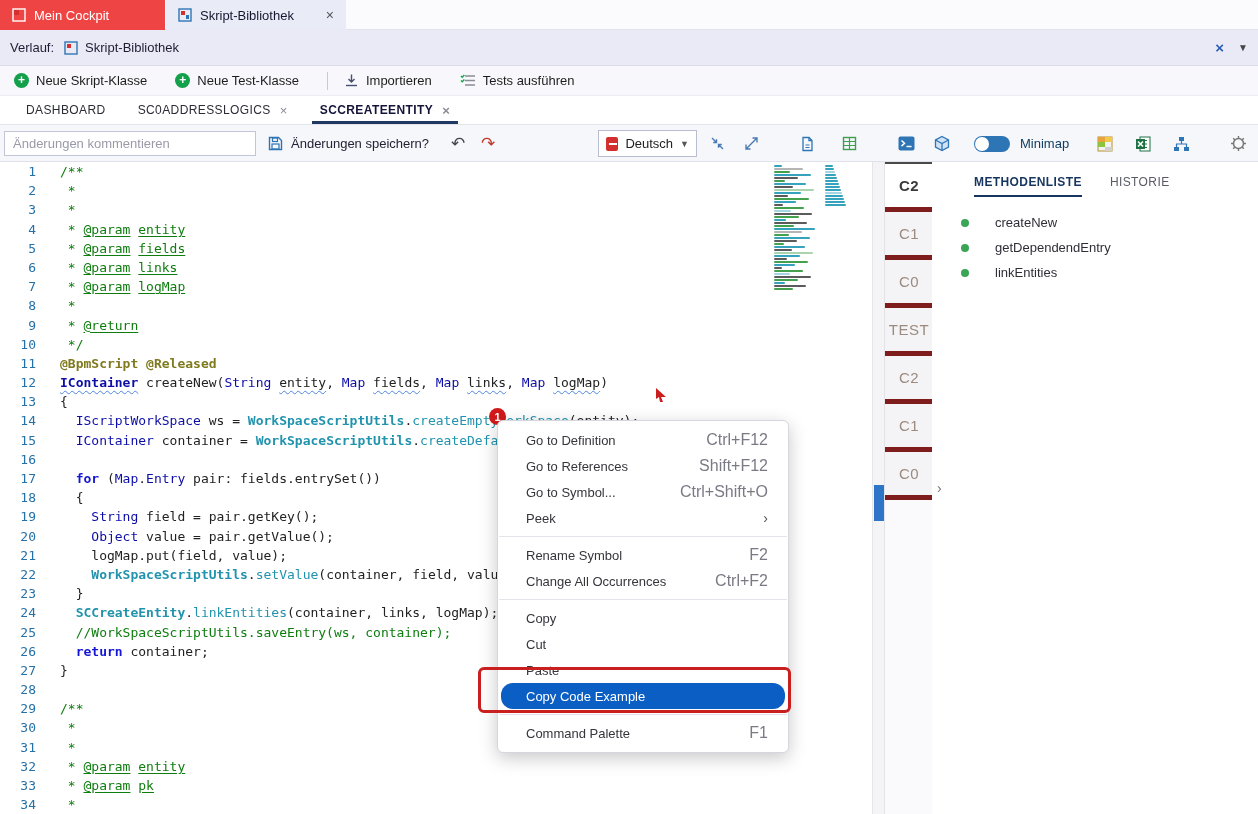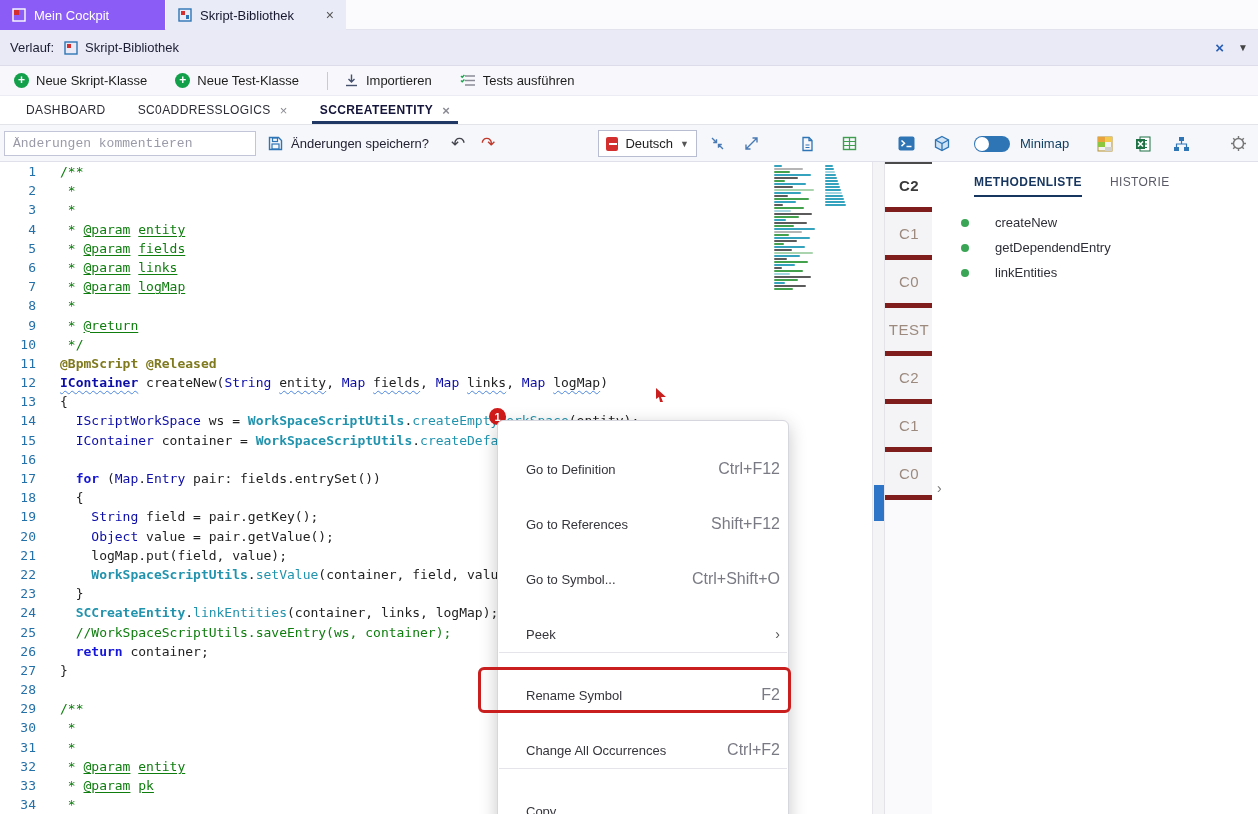--- a/index.html
+++ b/index.html
@@ -1,21 +1,21 @@
 <!DOCTYPE html>
 <html><head>
 <meta charset="utf-8">
 <style>
   html,body{margin:0;padding:0;background:#ffffff;font-family:"Liberation Sans",sans-serif;}
   #stage{position:relative;width:1258px;height:814px;overflow:hidden;background:#fff;}
 
   
   .titlebar{position:absolute;left:0;top:0;width:100%;height:30px;background:#fbfbfe;border-bottom:1px solid #e3e3ee;box-sizing:border-box;}
   .wtab{position:absolute;top:0;height:30px;display:flex;align-items:center;gap:8px;padding:0 12px;box-sizing:border-box;font-size:13px;cursor:default;}
-  .wtab.cockpit{left:0;width:165px;background:#8b5cf6;color:#ffffff;}
+  .wtab.cockpit{left:0;width:165px;background:#ef4444;color:#ffffff;}
   .wtab.library{left:166px;width:180px;background:#e9ebf7;color:#16162e;}
   .wtab .wclose{margin-left:auto;color:#555;font-size:14px;line-height:14px;}
   .winicon{width:14px;height:14px;flex:0 0 auto;}
 
   
   .history{position:absolute;left:0;top:30px;width:100%;height:36px;background:#e9eaf6;display:flex;align-items:center;padding:0 10px;box-sizing:border-box;font-size:13px;color:#1d1d33;border-bottom:1px solid #dcdcea;}
   .history .hlabel{margin-right:10px;}
   .history .hitem{display:flex;align-items:center;gap:7px;}
   .history .spacer{flex:1;}
   .history .hclose{color:#2b5fb4;font-size:15px;font-weight:bold;margin-right:14px;}
@@ -30,21 +30,21 @@
   
   .etabs{position:absolute;left:0;top:96px;width:100%;height:29px;background:#fff;border-bottom:1px solid #e3e3ea;display:flex;align-items:stretch;padding-left:10px;box-sizing:border-box;}
   .etab{display:flex;align-items:center;gap:9px;padding:0 16px;font-size:12px;letter-spacing:.4px;color:#2b2b35;position:relative;cursor:default;}
   .etab.active{font-weight:bold;color:#14143a;}
   .etab.active::after{content:"";position:absolute;left:8px;right:8px;bottom:0;height:3px;background:#1f3864;}
   .etab .close{color:#8a8a94;font-size:13px;}
 
   
   .etoolbar{position:absolute;left:0;top:125px;width:100%;height:37px;background:#f6f7fb;border-bottom:1px solid #dfe0ea;box-sizing:border-box;}
   .etoolbar *{box-sizing:border-box;}
-  .comment-input{position:absolute;left:4px;top:6px;width:252px;height:25px;border:1px solid #c2c4d8;background:#fff;font-size:13px;padding:0 8px;color:#333;font-family:Liberation Mono, monospace;}
+  .comment-input{position:absolute;left:4px;top:6px;width:252px;height:25px;border:1px solid #c2c4d8;background:#fff;font-size:13px;padding:0 8px;color:#333;font-family:Liberation Sans, sans-serif;}
   .comment-input::placeholder{color:#9a9aa8;}
   .savegrp{position:absolute;left:268px;top:0;height:37px;display:flex;align-items:center;gap:8px;font-size:13px;color:#232334;}
   .tbicon{position:absolute;top:0;height:37px;display:flex;align-items:center;justify-content:center;cursor:default;}
   .undo{left:446px;width:24px;font-size:17px;color:#44444e;}
   .redo{left:476px;width:24px;font-size:17px;color:#c0392b;}
   .langsel{position:absolute;left:598px;top:5px;width:99px;height:27px;border:1px solid #b9bdd2;background:#fff;display:flex;align-items:center;gap:7px;padding:0 7px;font-size:13px;color:#222;}
   .langsel .flag{width:14px;height:14px;background:#d32f2f;border-radius:2px;position:relative;}
   .langsel .flag::after{content:"";position:absolute;left:3px;top:6px;width:8px;height:2px;background:#fff;}
   .langsel .caret{margin-left:auto;font-size:9px;color:#555;}
   .toggle{position:absolute;left:974px;top:11px;width:36px;height:16px;border-radius:8px;background:#2e75b6;}
@@ -87,21 +87,21 @@
   .panel-tabs{display:flex;gap:28px;padding:13px 0 0 42px;font-size:12px;letter-spacing:.4px;}
   .ptab{padding-bottom:6px;color:#5a5a66;cursor:default;}
   .ptab.active{color:#17365f;font-weight:bold;border-bottom:2px solid #17365f;}
   .methods{margin-top:13px;}
   .method{display:flex;align-items:center;gap:26px;padding:5px 0 5px 29px;font-size:13px;color:#2e2e38;cursor:default;}
   .dot{width:8px;height:8px;border-radius:50%;background:#3aa655;flex:0 0 auto;}
   .panel-chev{position:absolute;left:5px;top:318px;color:#777;font-size:14px;}
 
   
   .ctxmenu{position:absolute;left:497px;top:420px;width:290px;background:#fff;border:1px solid #d6d6de;border-radius:6px;box-shadow:0 5px 18px rgba(0,0,0,.22);padding:6px 0;z-index:50;font-size:13px;color:#35353c;}
-  .menu-item{height:26px;display:flex;align-items:center;padding:0 8px 0 28px;cursor:default;margin-top:29px;}
+  .menu-item{height:26px;display:flex;align-items:center;padding:0 20px 0 28px;cursor:default;}
   .menu-item .mi-shortcut{margin-left:auto;color:#7a7a85;font-size:16px;}
   .menu-item .mi-shortcut.chev{font-size:14px;color:#555;}
   .menu-item.hl{background:#0b5fc4;color:#fff;margin:0 3px;padding:0 13px 0 25px;border-radius:12px;}
   .menu-sep{height:1px;background:#e4e4ea;margin:5px 1px;}
 
   
   .annotation-box{position:absolute;left:478px;top:667px;width:313px;height:46px;border:3px solid #c9201f;border-radius:6px;z-index:60;pointer-events:none;box-sizing:border-box;}
   .annotation-badge{position:absolute;left:489px;top:408px;width:17px;height:17px;border-radius:50%;background:#d11a1a;z-index:40;color:#fff;font-size:11px;font-weight:bold;display:flex;align-items:center;justify-content:center;pointer-events:none;}
   .annotation-cursor{position:absolute;left:655px;top:388px;z-index:40;pointer-events:none;}
 </style>

